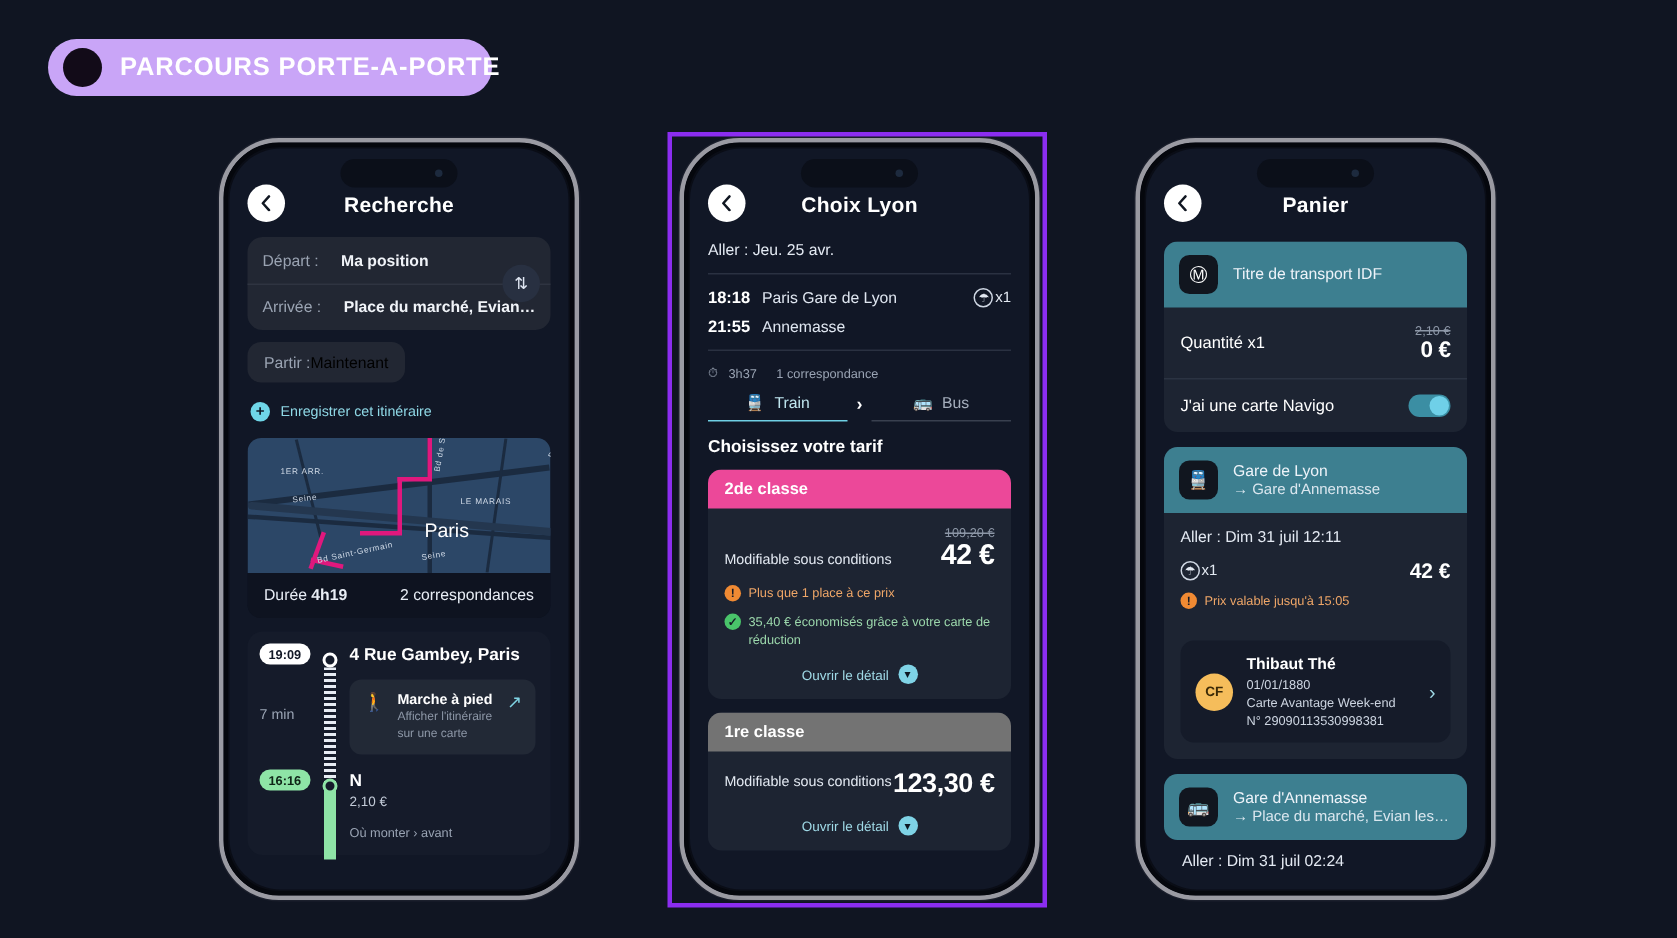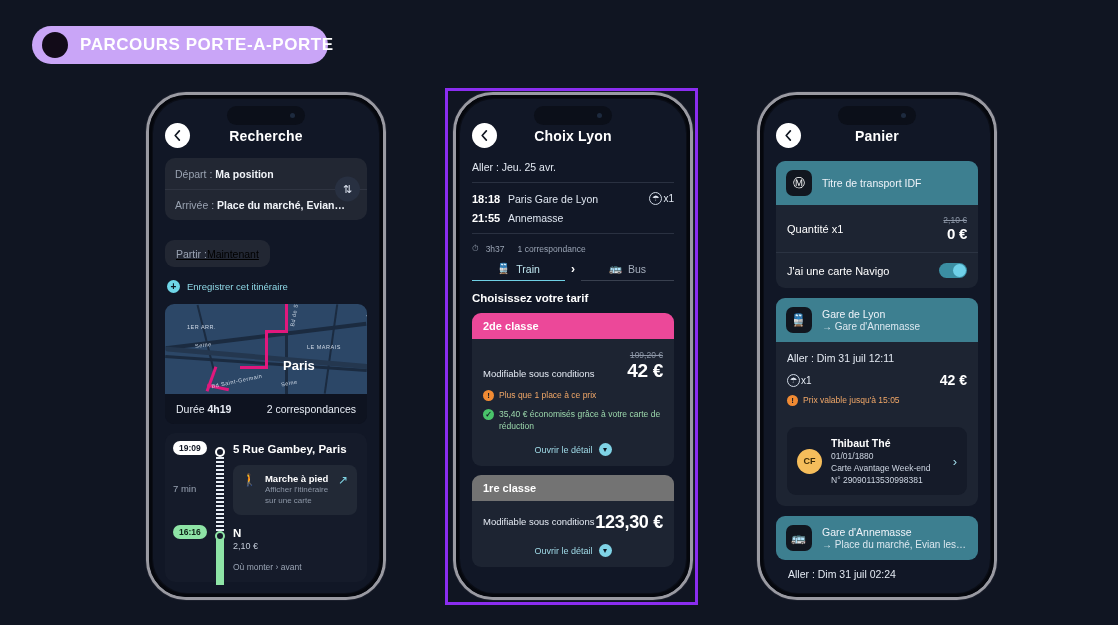--- a/index.html
+++ b/index.html
@@ -73,51 +73,51 @@
   }
   .back-btn svg { width: 11px; height: 11px; }
 
   .body { padding: 0 12px; }
 
   
   .field-group { background: #222733; border-radius: 10px; margin-top: 7px; position: relative; }
   .field { height: 31px; display: flex; align-items: center; padding: 0 10px; font-size: 10.5px; }
   .field + .field { border-top: 1px solid #2f3441; }
   .field .lbl { color: #9aa3b2; }
-  .field .val { color: #f0f3f8; font-weight: 600; margin-left: 3px; }
+  .field .val { color: #f0f3f8; font-weight: 600; margin-left: 15px; }
   .swap-btn {
     position: absolute; right: 7px; top: 50%; transform: translateY(-50%);
     width: 25px; height: 25px; border-radius: 50%; background: #283041;
     display: flex; align-items: center; justify-content: center;
     color: #dfe6f2; font-size: 11px;
   }
   .depart-pill {
-    background: #222733; border-radius: 9px; margin-top: 20px;
-    display: inline-flex; align-items: center; height: 27px; padding: 0 11px; font-size: 10.5px; text-decoration: underline;
+    background: #222733; border-radius: 9px; margin-top: 8px;
+    display: inline-flex; align-items: center; height: 27px; padding: 0 11px; font-size: 10.5px;
   }
   .save-row { display: flex; align-items: center; gap: 7px; margin-top: 13px; padding-left: 2px; }
   .save-ico {
     width: 13px; height: 13px; border-radius: 50%; background: #6fd6e8;
     color: #0d1522; font-size: 10px; line-height: 13px; text-align: center; font-weight: 700;
   }
   .save-txt { color: #8fd8e6; font-size: 9.5px; }
 
   .map-card { margin-top: 11px; border-radius: 9px; overflow: hidden; background: #0e1320; }
   .map {
     position: relative; height: 90px;
     background:
       radial-gradient(circle at 22% 70%, #2b4463 0 3%, transparent 4%),
       linear-gradient(135deg, #2e4a6b 0%, #2a4karat 0%, #2c4767 45%, #29415f 100%);
     background-color: #2c4767;
   }
   .map .street { position: absolute; background: #1b2b40; }
   .map .river { position: absolute; height: 5px; background: #24374f; border-radius: 3px; }
   .map .route { position: absolute; background: #e0187d; }
   .map .mlabel { position: absolute; color: #cfd9e6; font-size: 5.5px; letter-spacing: .5px; }
-  .map .city { position: absolute; color: #ffffff; font-size: 13px; font-weight: 700; }
+  .map .city { position: absolute; color: #ffffff; font-size: 13px; font-weight: 400; }
   .duration-row {
     display: flex; justify-content: space-between; align-items: center;
     padding: 9px 11px; font-size: 10.5px; color: #e8edf5; background: #0e1320;
   }
   .duration-row b { font-weight: 700; }
 
   .trip-card { margin-top: 9px; background: #151b2a; border-radius: 10px; padding: 10px 10px 2px 10px; position: relative; }
   .trip-row { position: relative; display: flex; }
   .time-col { width: 48px; flex: none; position: relative; }
   .time-chip {
@@ -309,21 +309,21 @@
           <div class="trip-row">
             <div class="time-col">
               <div class="time-chip">19:09</div>
               <div class="min-lbl">7 min</div>
               <div class="track">
                 <div class="dot-o"></div>
                 <div class="dash"></div>
               </div>
             </div>
             <div class="trip-main">
-              <div class="stop-name">5 Rue Gambey, Paris</div>
+              <div class="stop-name">4 Rue Gambey, Paris</div>
               <div class="walk-card">
                 <div class="walk-ico">🚶</div>
                 <div style="flex:1">
                   <div class="walk-t1">Marche à pied</div>
                   <div class="walk-t2">Afficher l'itinéraire sur une carte</div>
                 </div>
                 <div class="ext-ico">↗</div>
               </div>
             </div>
           </div>

